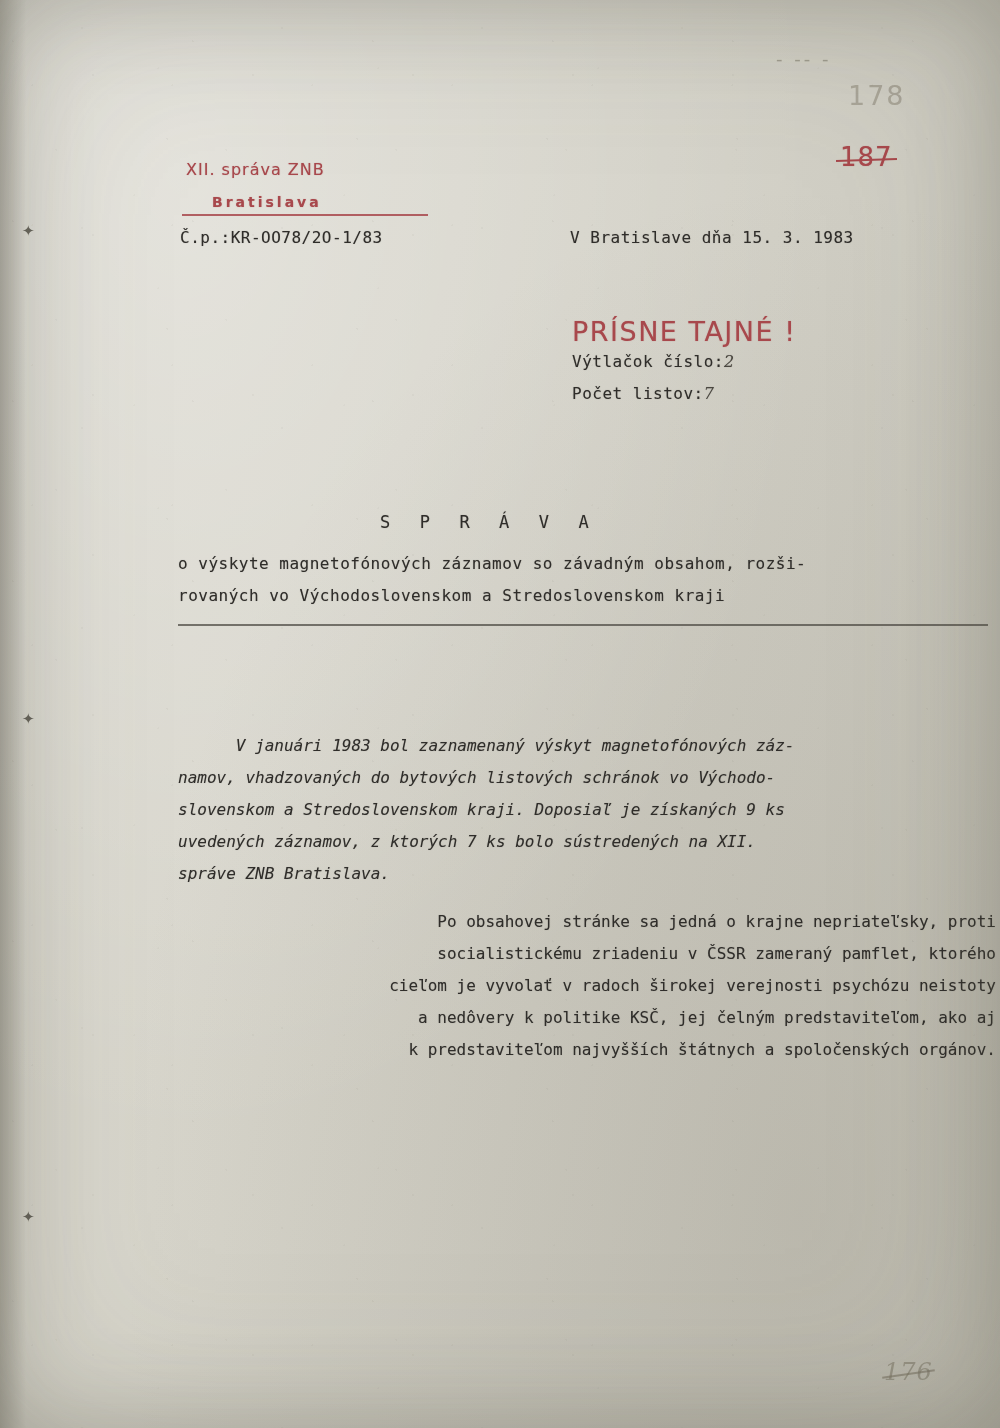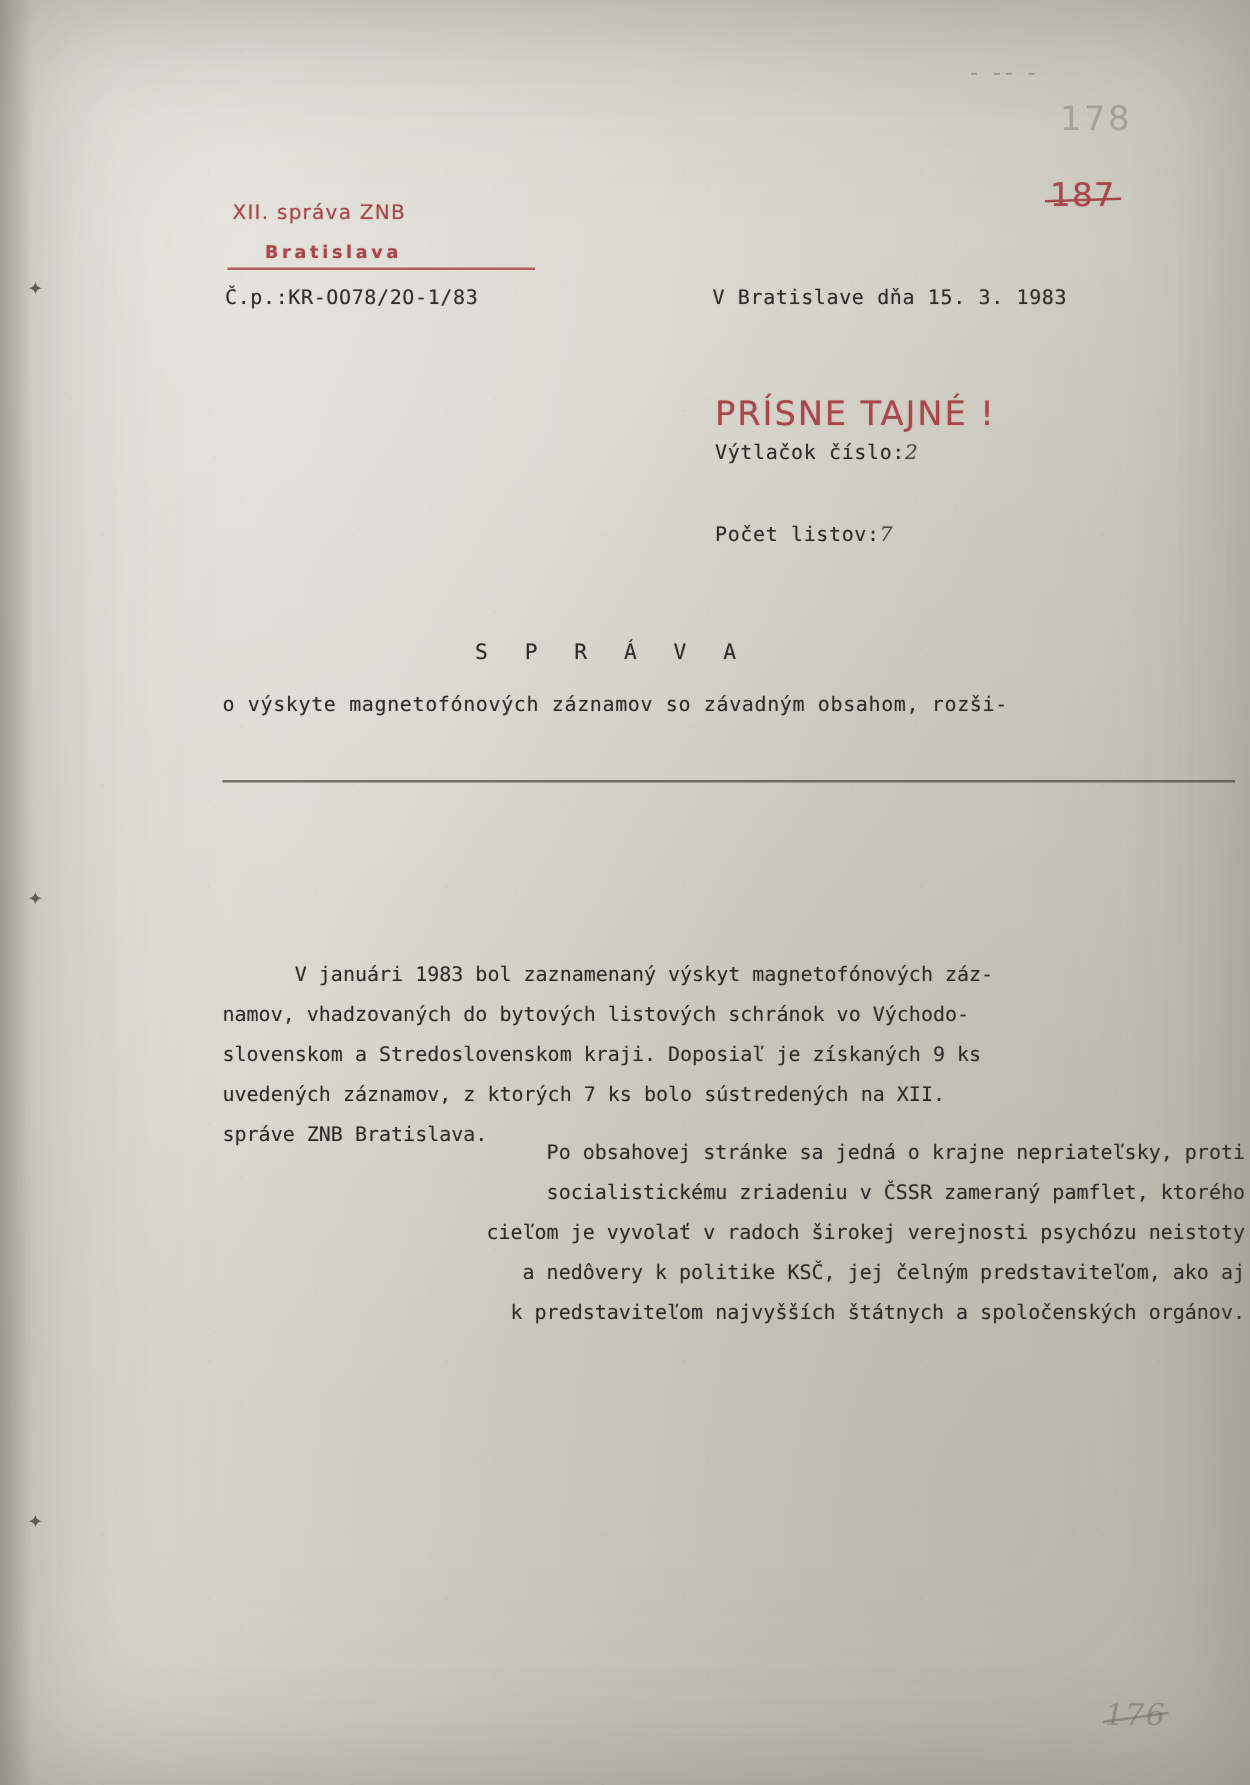--- a/index.html
+++ b/index.html
@@ -145,21 +145,21 @@
     height: 2px;
     background: rgba(120,114,98,.6);
     transform: rotate(-8deg);
   }
 
   
   #ref-no  { left: 180px; top: 228px; font-size: 16px; }
   #place-date { left: 570px; top: 228px; font-size: 16px; }
 
   #copy-no   { left: 572px; top: 352px; font-size: 16px; }
-  #sheets-no { left: 572px; top: 384px; font-size: 16px; margin-top: 34px; }
+  #sheets-no { left: 572px; top: 384px; font-size: 16px; }
   .hand {
     font-family: "DejaVu Serif", serif;
     font-style: italic;
     color: #4a4740;
   }
 
   
   #title-word { left: 380px; top: 512px; font-size: 17px; letter-spacing: 3px; }
   #subtitle-1 { left: 178px; top: 554px; font-size: 16px; }
   #subtitle-2 { left: 178px; top: 586px; font-size: 16px; }
@@ -176,21 +176,21 @@
     position: absolute;
     left: 178px;
     width: 818px;
     color: #2f2d2a;
     font-family: "DejaVu Sans Mono", monospace;
     font-size: 16px;
     line-height: 32px;
     white-space: pre-wrap;
     text-shadow: 0 0 1px rgba(60,58,52,.3);
   }
-  #para-1 { top: 764px; }
+  #para-1 { top: 730px; font-style: italic; }
   #para-2 { top: 906px; text-align: right; }
   #para-3 { top: 1082px; }
 
   
   .punch {
     position: absolute;
     left: 22px;
     width: 14px; height: 12px;
     color: rgba(60,57,50,.75);
     font-size: 15px;
@@ -219,20 +219,21 @@
   <div class="tw" id="ref-no">Č.p.:KR-OO78/2O-1/83</div>
   <div class="tw" id="place-date">V Bratislave dňa 15. 3. 1983</div>
 
   <div class="stamp" id="secret">PRÍSNE TAJNÉ !</div>
 
   <div class="tw" id="copy-no"><span>Výtlačok číslo:</span><span class="hand">2</span></div>
   <div class="tw" id="sheets-no"><span>Počet listov:</span><span class="hand">7</span></div>
 
   <div class="tw" id="title-word">S  P  R  Á  V  A</div>
   <div class="tw" id="subtitle-1">o výskyte magnetofónových záznamov so závadným obsahom, rozši-</div>
+  <div class="tw" id="subtitle-2">rovaných vo Východoslovenskom a Stredoslovenskom kraji</div>
   <div id="title-rule"></div>
 
   <div class="para" id="para-1">      V januári 1983 bol zaznamenaný výskyt magnetofónových záz-
 namov, vhadzovaných do bytových listových schránok vo Východo-
 slovenskom a Stredoslovenskom kraji. Doposiaľ je získaných 9 ks
 uvedených záznamov, z ktorých 7 ks bolo sústredených na XII.
 správe ZNB Bratislava.</div>
   <div class="para" id="para-2">      Po obsahovej stránke sa jedná o krajne nepriateľsky, proti
 socialistickému zriadeniu v ČSSR zameraný pamflet, ktorého
 cieľom je vyvolať v radoch širokej verejnosti psychózu neistoty

